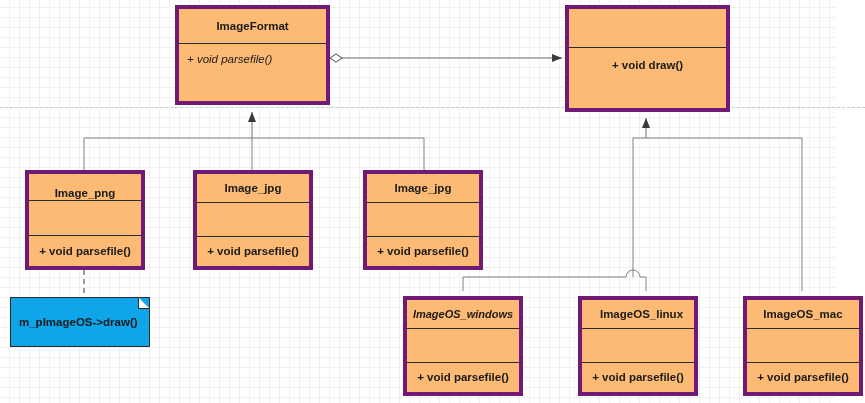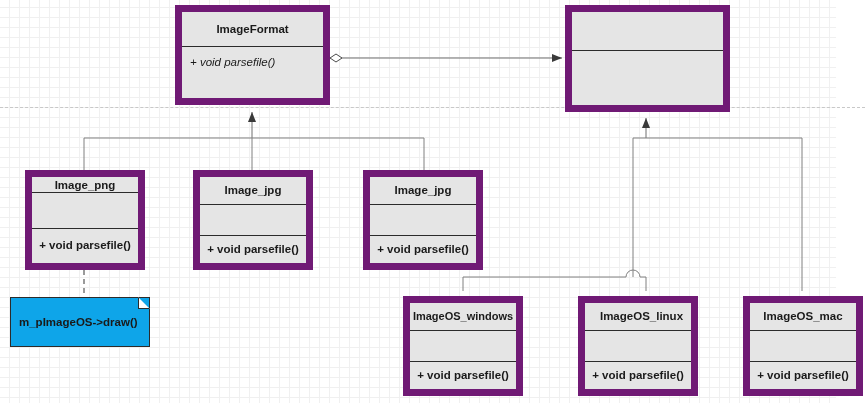--- a/index.html
+++ b/index.html
@@ -30,22 +30,22 @@
   #pagebreak{
     position:absolute;left:0;top:107px;width:865px;height:0;
     border-top:1px dashed #c8c8c8;
   }
   
   #links{position:absolute;left:0;top:0;width:865px;height:403px;}
   
   .uml{
     position:absolute;
     box-sizing:border-box;
-    background:#e5e5e5;
-    border:7px solid #701a75;
+    background:#fdba74;
+    border:4px solid #701a75;
     display:flex;flex-direction:column;
   }
   .uml .row{
     box-sizing:border-box;
     display:flex;align-items:center;
     color:#1a1a1a;
     font-size:11.5px;
     white-space:nowrap;
     overflow:hidden;
   }
@@ -126,42 +126,43 @@
     <line x1="84" y1="270" x2="84" y2="297" stroke="#9a9a9a" stroke-width="2" stroke-dasharray="5,4"></line>
   </svg>
 
   <div class="uml" style="left:175px;top:5px;width:155px;height:100px;">
     <div class="row title" style="height:35px;">ImageFormat</div>
     <div class="row ops italic" style="height:30px;">+ void parsefile()</div>
   </div>
 
   <div class="uml" style="left:565px;top:5px;width:165px;height:107px;">
     <div class="row attrs" style="height:39px;"></div>
+    <div class="row ops center bold" style="height:34px;">+ void draw()</div>
   </div>
 
   <div class="uml" style="left:25px;top:170px;width:120px;height:100px;">
-    <div class="row title" style="height:16px;">Image_png</div>
+    <div class="row title" style="height:16px;margin-top:12px;">Image_png</div>
     <div class="row attrs" style="height:36px;"></div>
     <div class="row ops center bold" style="height:32px;">+ void parsefile()</div>
   </div>
 
   <div class="uml" style="left:193px;top:170px;width:120px;height:100px;">
     <div class="row title" style="height:32px;">Image_jpg</div>
     <div class="row attrs" style="height:36px;"></div>
     <div class="row ops center bold" style="height:32px;">+ void parsefile()</div>
   </div>
 
   <div class="uml" style="left:363px;top:170px;width:120px;height:100px;">
     <div class="row title" style="height:32px;">Image_jpg</div>
     <div class="row attrs" style="height:36px;"></div>
     <div class="row ops center bold" style="height:32px;">+ void parsefile()</div>
   </div>
 
   <div class="uml" style="left:403px;top:296px;width:120px;height:100px;">
-    <div class="row title" style="height:32px;font-size:11px;">ImageOS_windows</div>
+    <div class="row title" style="height:32px;font-size:11px;font-style:italic;">ImageOS_windows</div>
     <div class="row attrs" style="height:36px;"></div>
     <div class="row ops center bold" style="height:32px;">+ void parsefile()</div>
   </div>
 
   <div class="uml" style="left:578px;top:296px;width:120px;height:100px;">
     <div class="row title" style="height:32px;padding-left:7px;">ImageOS_linux</div>
     <div class="row attrs" style="height:36px;"></div>
     <div class="row ops center bold" style="height:32px;">+ void parsefile()</div>
   </div>
 

